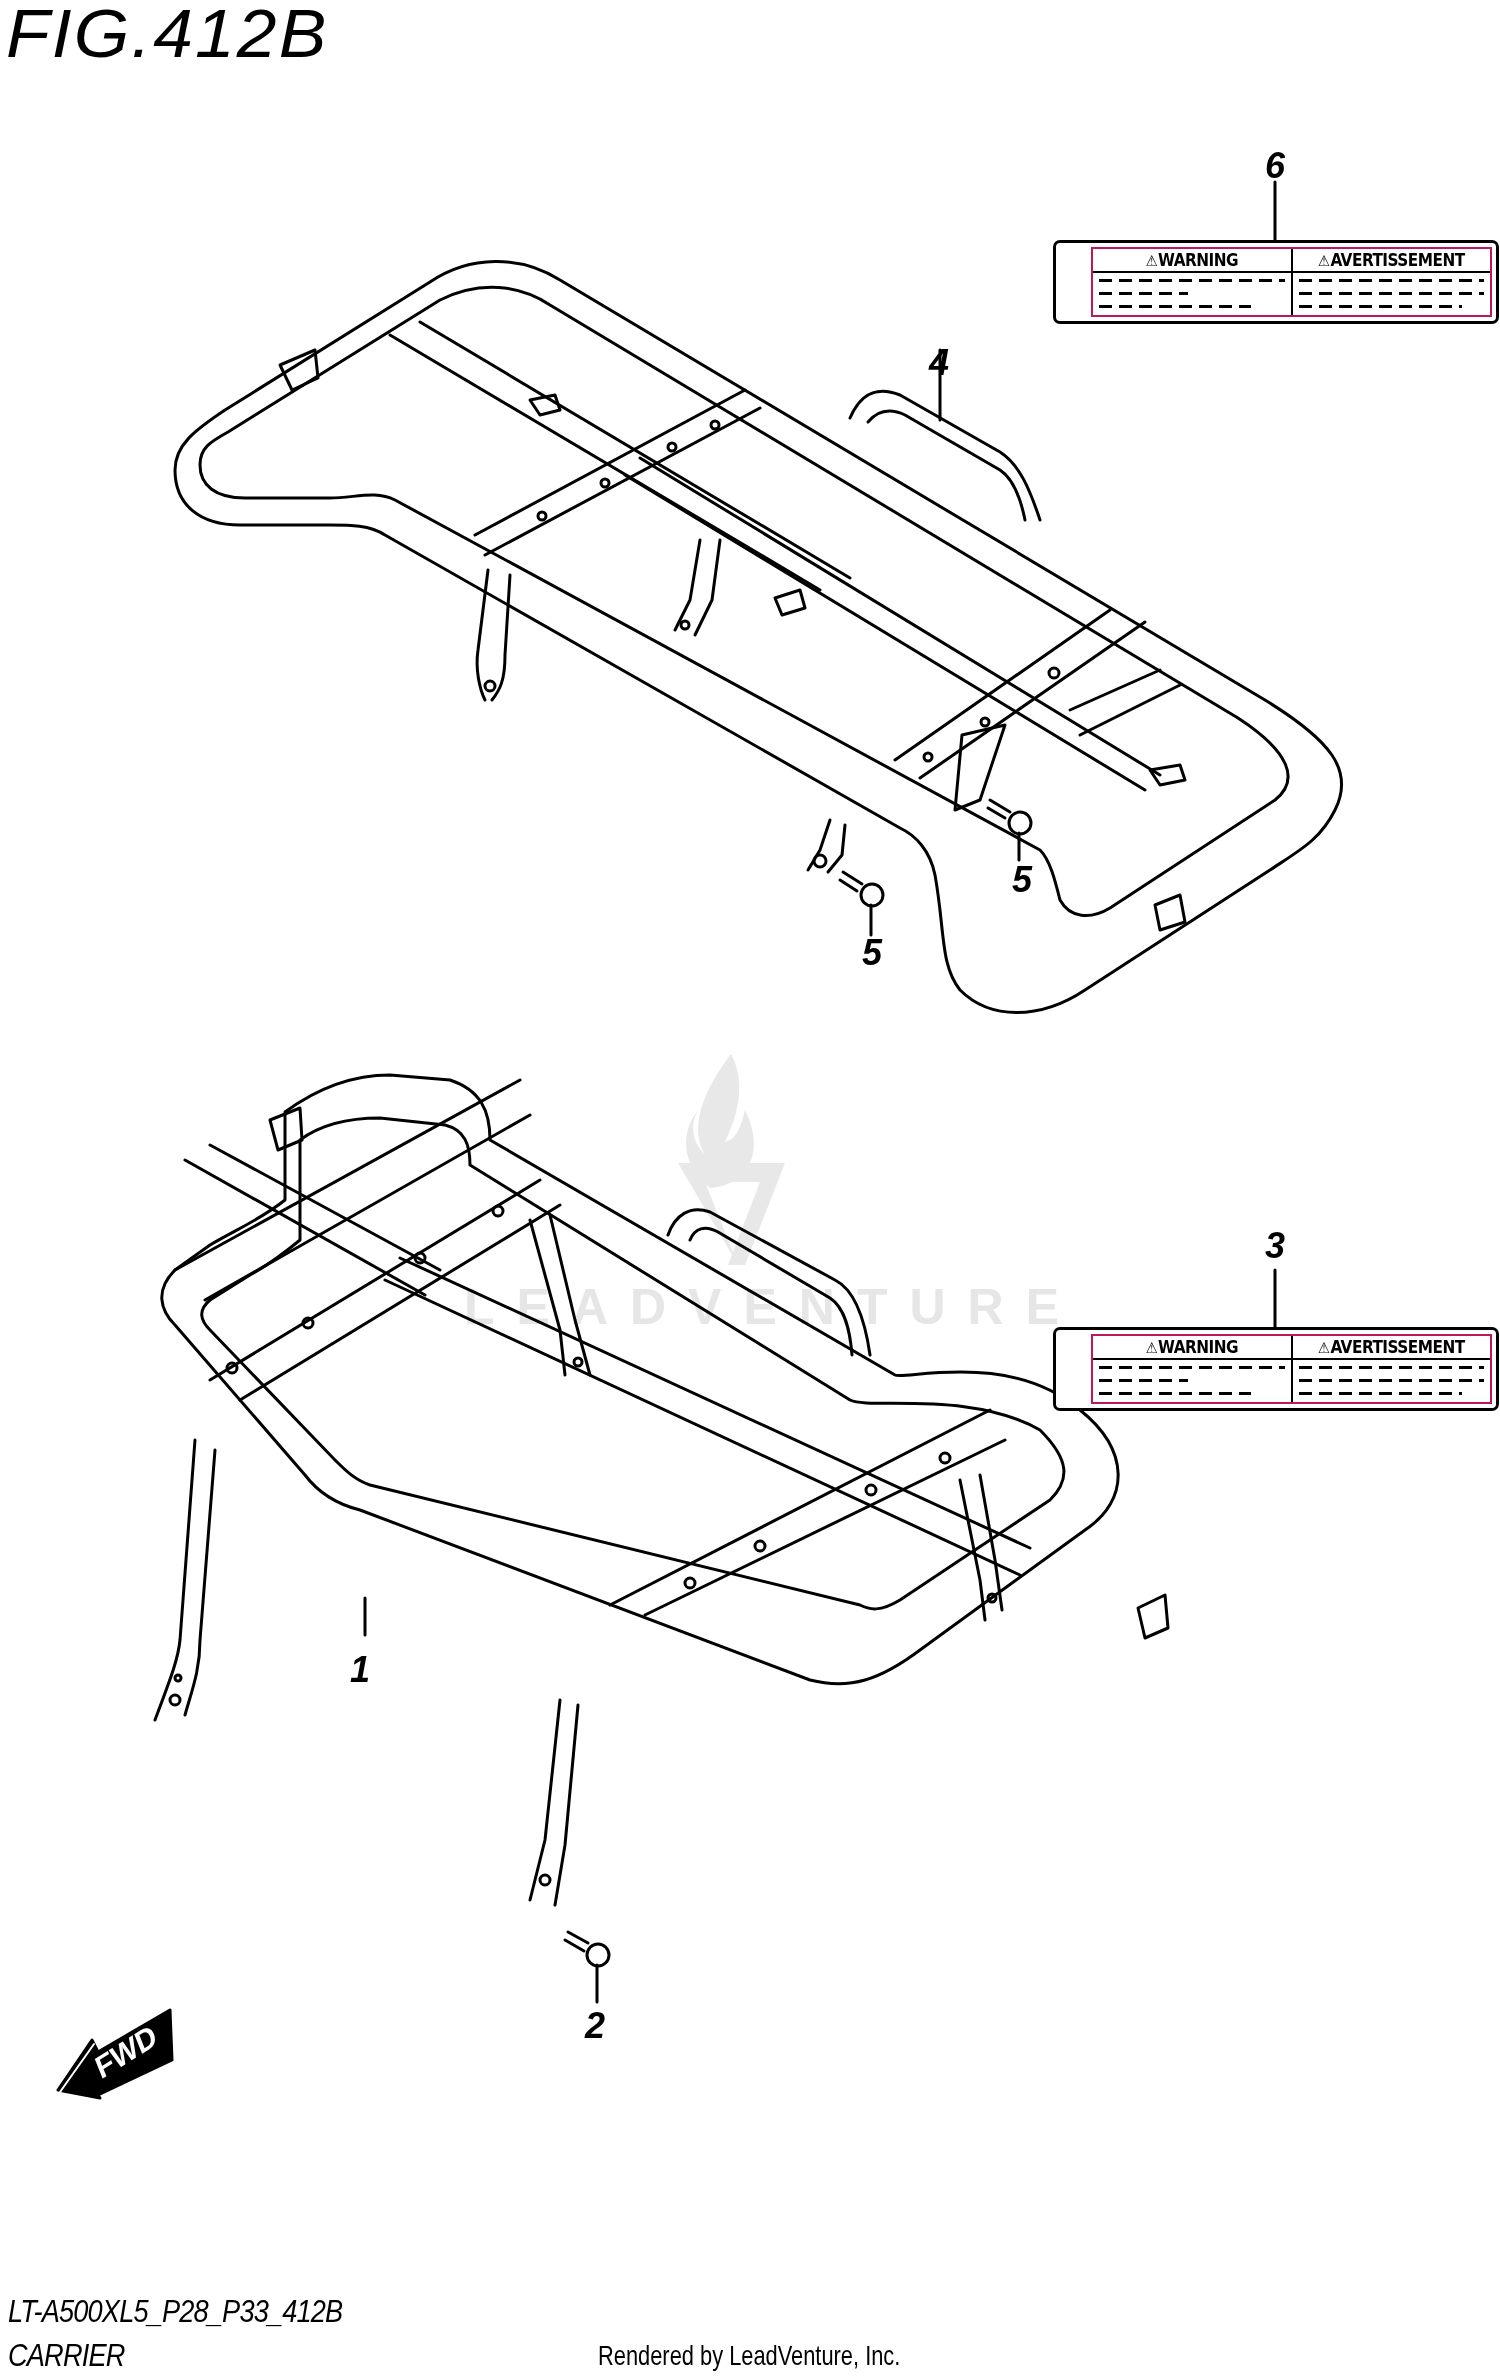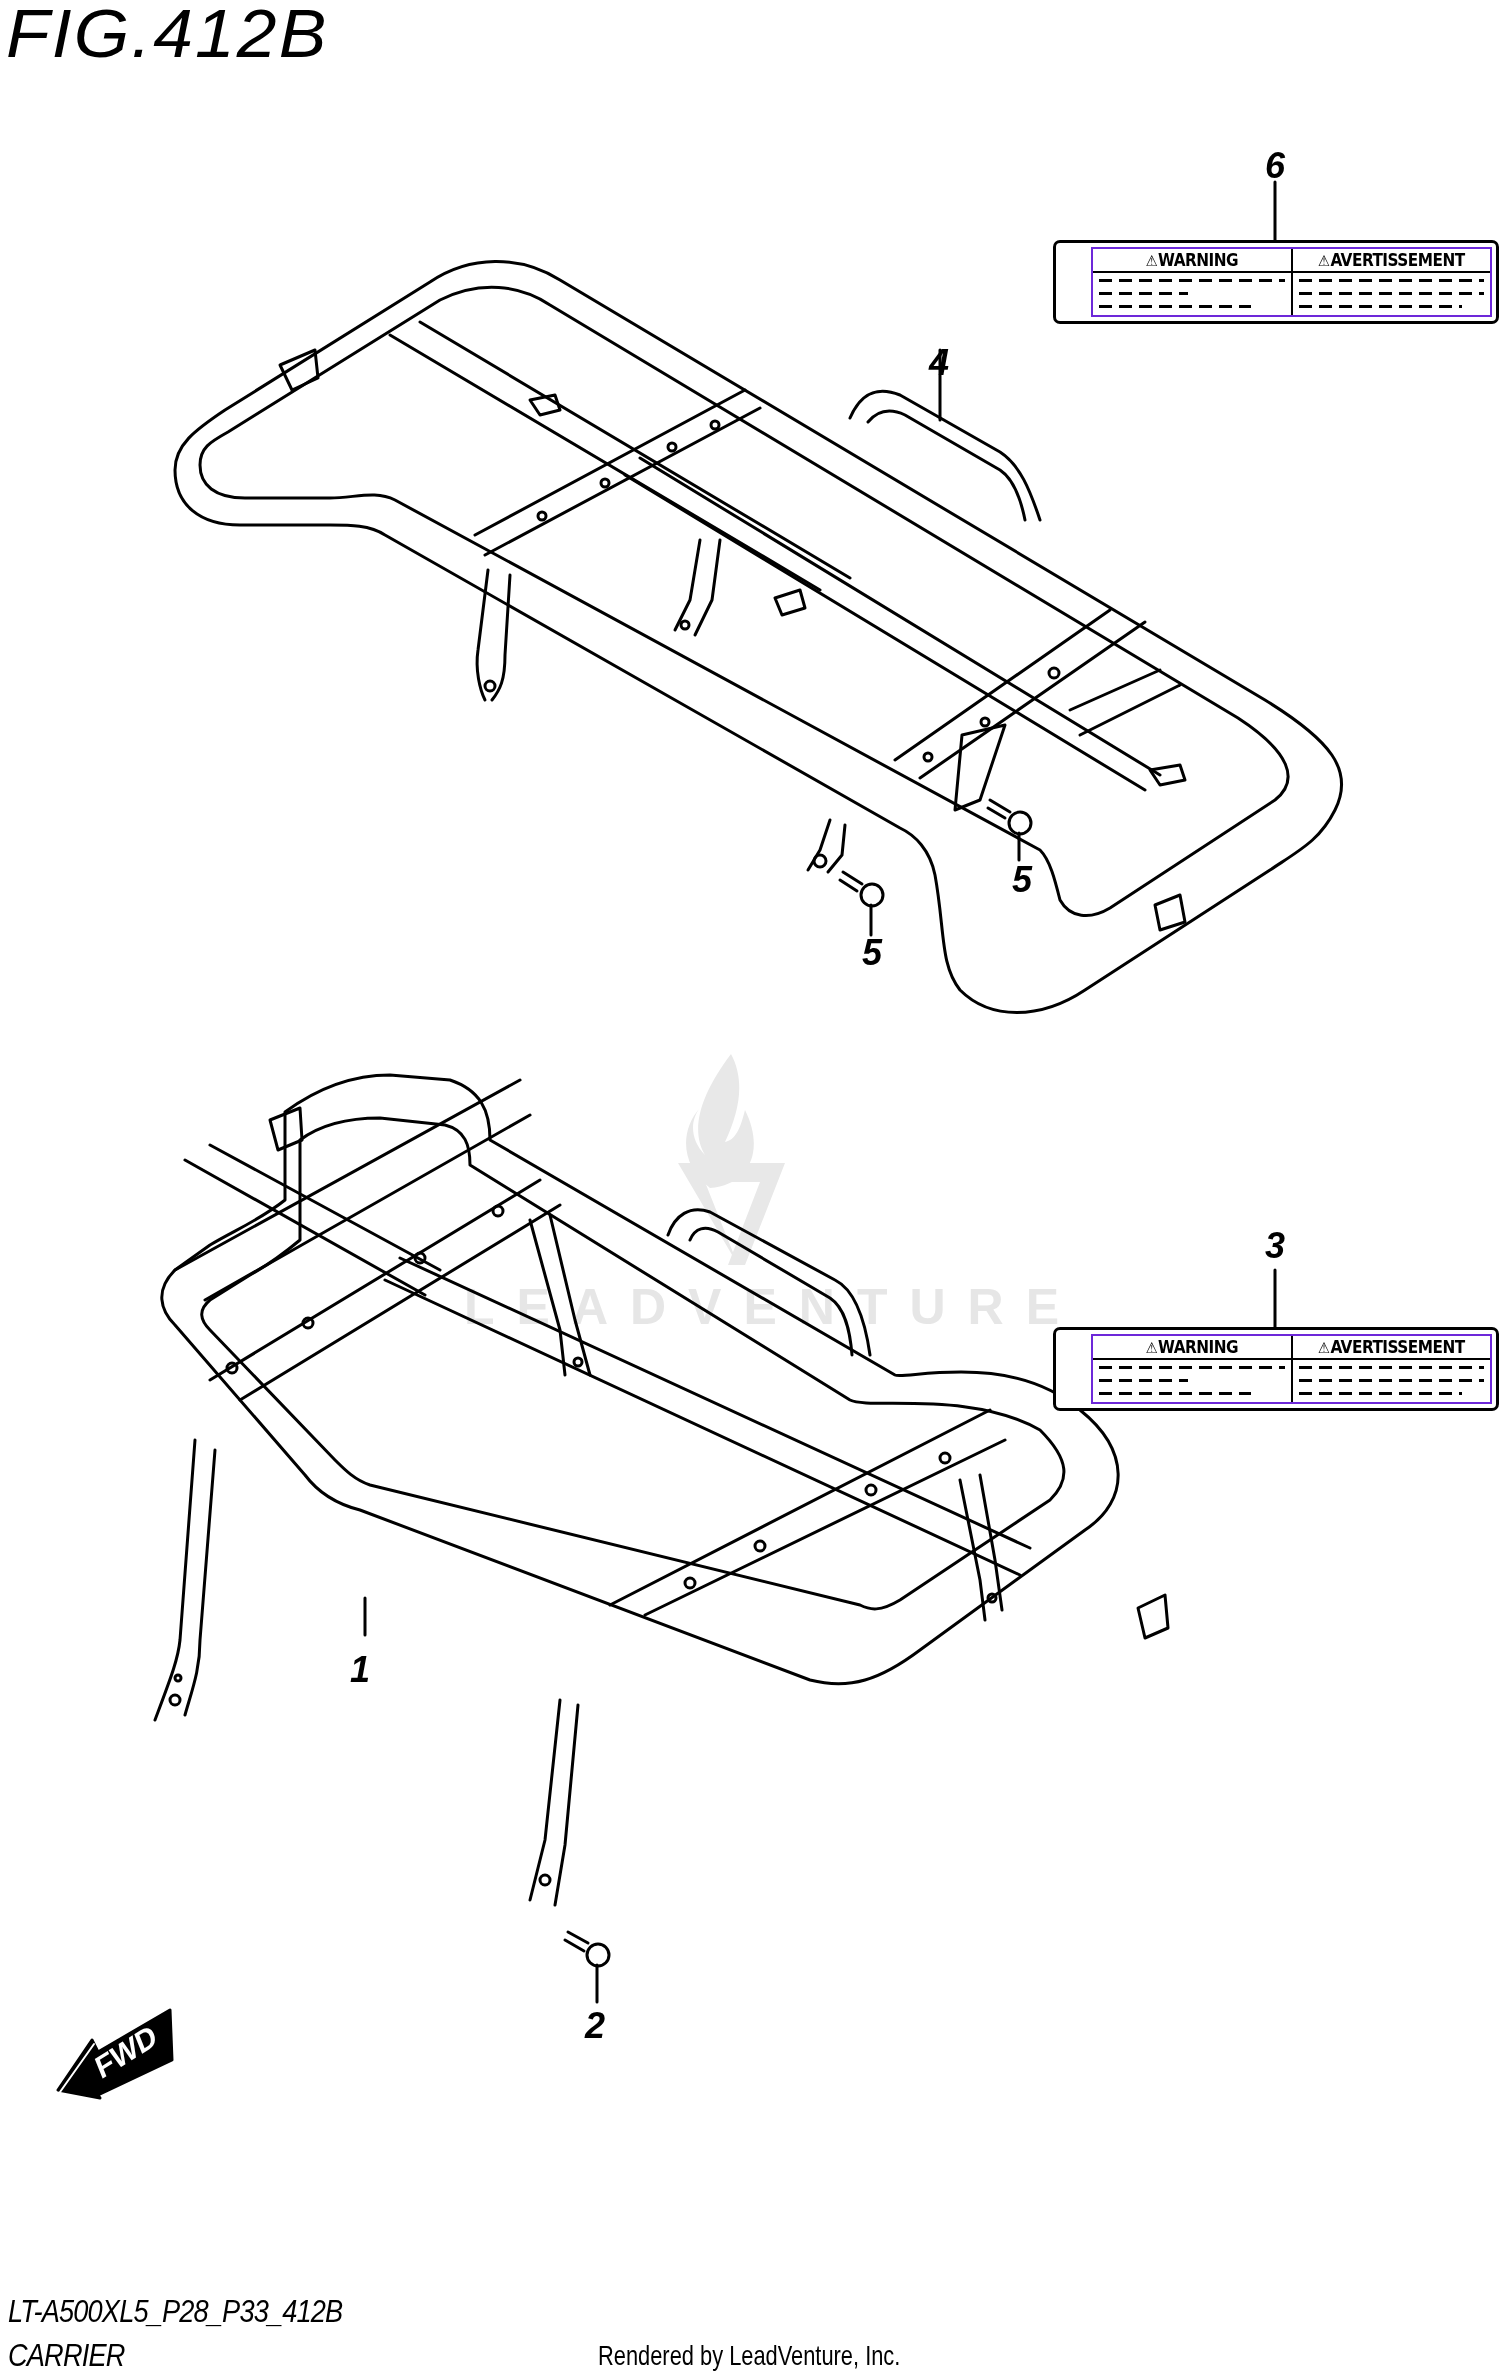--- a/index.html
+++ b/index.html
@@ -1,21 +1,21 @@
 <!DOCTYPE html>
 <html><head>
 <meta charset="utf-8">
 <style>
   html,body{margin:0;padding:0;background:#ffffff;}
   body{width:1500px;height:2380px;position:relative;overflow:hidden;font-family:"Liberation Sans",sans-serif;color:#000;}
   .fig-title{position:absolute;left:6px;top:-6px;font-size:68px;font-style:italic;font-weight:normal;letter-spacing:2px;transform:scaleX(1.05);transform-origin:left top;}
   .callout{position:absolute;font-size:36px;font-style:italic;font-weight:bold;line-height:1;}
   .drawing{position:absolute;left:0;top:0;width:1500px;height:2380px;}
   .label-box{position:absolute;border:3px solid #000;border-radius:7px;background:#fff;box-sizing:border-box;padding:4px;}
-  .label-inner{border:2px solid #6d28d9;height:100%;box-sizing:border-box;display:flex;margin-left:31px;}
+  .label-inner{border:2px solid #be185d;height:100%;box-sizing:border-box;display:flex;margin-left:31px;}
   .label-col{flex:1;display:flex;flex-direction:column;}
   .label-col + .label-col{border-left:2px solid #000;justify-content:space-between;}
   .label-head{height:22px;border-bottom:2px solid #000;text-align:center;font-family:"DejaVu Sans Condensed","DejaVu Sans",sans-serif;font-size:17px;font-weight:bold;line-height:22px;letter-spacing:-0.5px;}
   .label-head .warn-icon{font-size:15px;margin-right:1px;}
   .label-lines{flex:1;padding:6px 6px 0 6px;}
   .dash{height:3px;margin-bottom:10px;background:repeating-linear-gradient(90deg,#000 0 13px,transparent 13px 20px);}
   .footer-code{position:absolute;left:8px;top:2293px;font-size:32px;font-style:italic;transform:scaleX(0.85);transform-origin:left top;letter-spacing:-1px;}
   .footer-name{position:absolute;left:8px;top:2337px;font-size:32px;font-style:italic;transform:scaleX(0.85);transform-origin:left top;letter-spacing:-1px;}
   .footer-credit{position:absolute;left:598px;top:2340px;font-size:28px;transform:scaleX(0.78);transform-origin:left top;}
   .watermark-text{position:absolute;left:464px;top:1278px;font-size:50px;letter-spacing:22px;color:#e6e6e6;font-weight:bold;}

